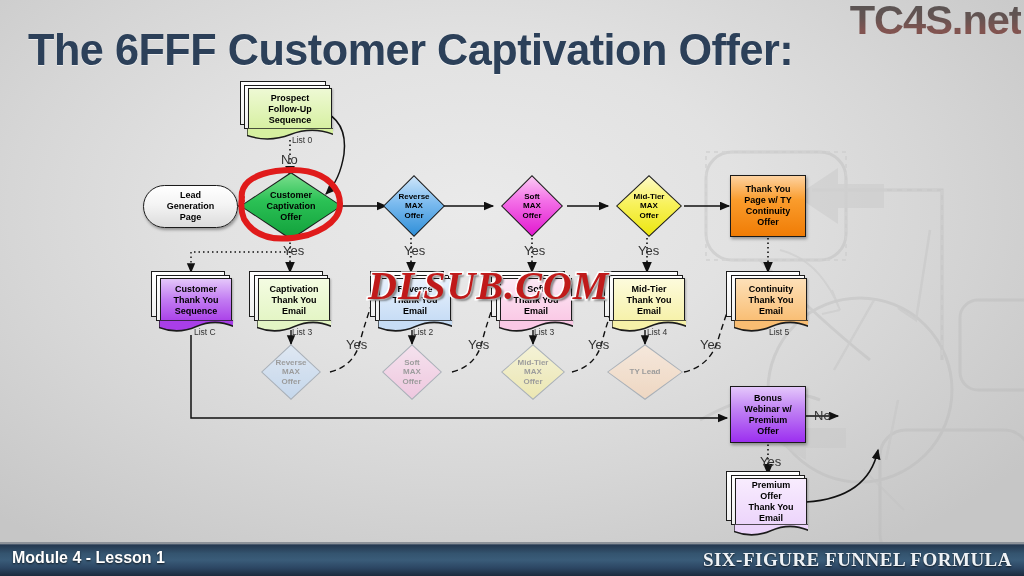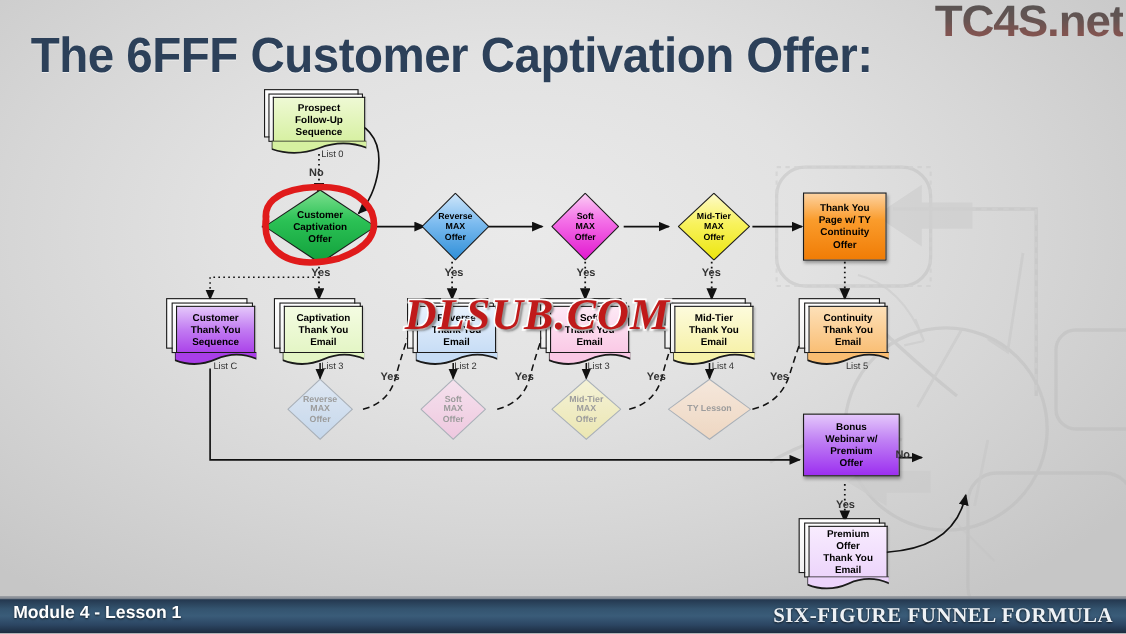--- a/index.html
+++ b/index.html
@@ -123,21 +123,21 @@
   .listlbl{
     position:absolute;font-size:8.5px;color:#333;white-space:nowrap;
   }
 
   
   .ghost .lbl{color:#8a8a8a;font-weight:bold;}
 
   
   #links{position:absolute;inset:0;pointer-events:none;}
   .edgelbl{
-    position:absolute;font-size:10px;color:#333;white-space:nowrap;font-weight:bold;
+    position:absolute;font-size:13px;color:#333;white-space:nowrap;
   }
 
   
   #redcircle{position:absolute;left:232px;top:163px;width:116px;height:80px;pointer-events:none;z-index:30;}
 </style>
 </head>
 <body>
 
 <div id="slide">
 
@@ -242,20 +242,25 @@
     <div class="front" style="background:linear-gradient(180deg,#eef9d4 0%,#d6f0a0 100%);"></div>
     <svg class="wave" viewBox="0 0 100 14" preserveAspectRatio="none">
       <path d="M0 0 L0 8 Q25 16 50 7 Q75 -2 100 7 L100 0 Z" fill="#d6f0a0" stroke="#1b1b1b" stroke-width="1.6"></path>
     </svg>
     <div class="lbl">Prospect
 Follow-Up
 Sequence</div>
     <div class="listlbl" style="left:44px;top:47px;">List 0</div>
   </div>
 
+  <div class="node term" style="left:143px;top:185px;width:95px;height:43px;">
+    <div class="lbl">Lead
+Generation
+Page</div>
+  </div>
 
   <div class="node dia" style="left:240px;top:172px;width:102px;height:68px;z-index:20;">
     <div class="edge"></div>
     <div class="inner" style="background:linear-gradient(180deg,#7de08f 0%,#2bc155 42%,#11a03b 100%);"></div>
     <div class="lbl">Customer
 Captivation
 Offer</div>
   </div>
 
   <div class="node dia" style="left:383px;top:175px;width:62px;height:62px;">
@@ -387,24 +392,24 @@
     <div class="edge" style="background:#9aa3ad;"></div>
     <div class="inner" style="background:linear-gradient(180deg,#faf7d4 0%,#efe9a6 100%);"></div>
     <div class="lbl" style="font-size:8px;line-height:9.5px;">Mid-Tier
 MAX
 Offer</div>
   </div>
 
   <div class="node dia ghost" style="left:607px;top:344px;width:76px;height:56px;opacity:.78;">
     <div class="edge" style="background:#9aa3ad;"></div>
     <div class="inner" style="background:linear-gradient(180deg,#fbeadb 0%,#f4d6bb 100%);"></div>
-    <div class="lbl" style="font-size:8px;line-height:9.5px;">TY Lesson</div>
-  </div>
-
-  <div class="node rect" style="left:730px;top:376px;width:88px;height:57px;background:linear-gradient(180deg,#e4c7fb 0%,#c081f4 42%,#9c2ff0 100%);">
+    <div class="lbl" style="font-size:8px;line-height:9.5px;">TY Lead</div>
+  </div>
+
+  <div class="node rect" style="left:730px;top:386px;width:76px;height:57px;background:linear-gradient(180deg,#e4c7fb 0%,#c081f4 42%,#9c2ff0 100%);">
     <div class="lbl">Bonus
 Webinar w/
 Premium
 Offer</div>
   </div>
 
 
   <div class="node docstack" style="left:735px;top:478px;width:72px;height:48px;">
     <div class="pg" style="left:-9px;top:-7px;width:72px;height:48px;"></div>
     <div class="pg" style="left:-4.5px;top:-3.5px;width:72px;height:48px;"></div>

